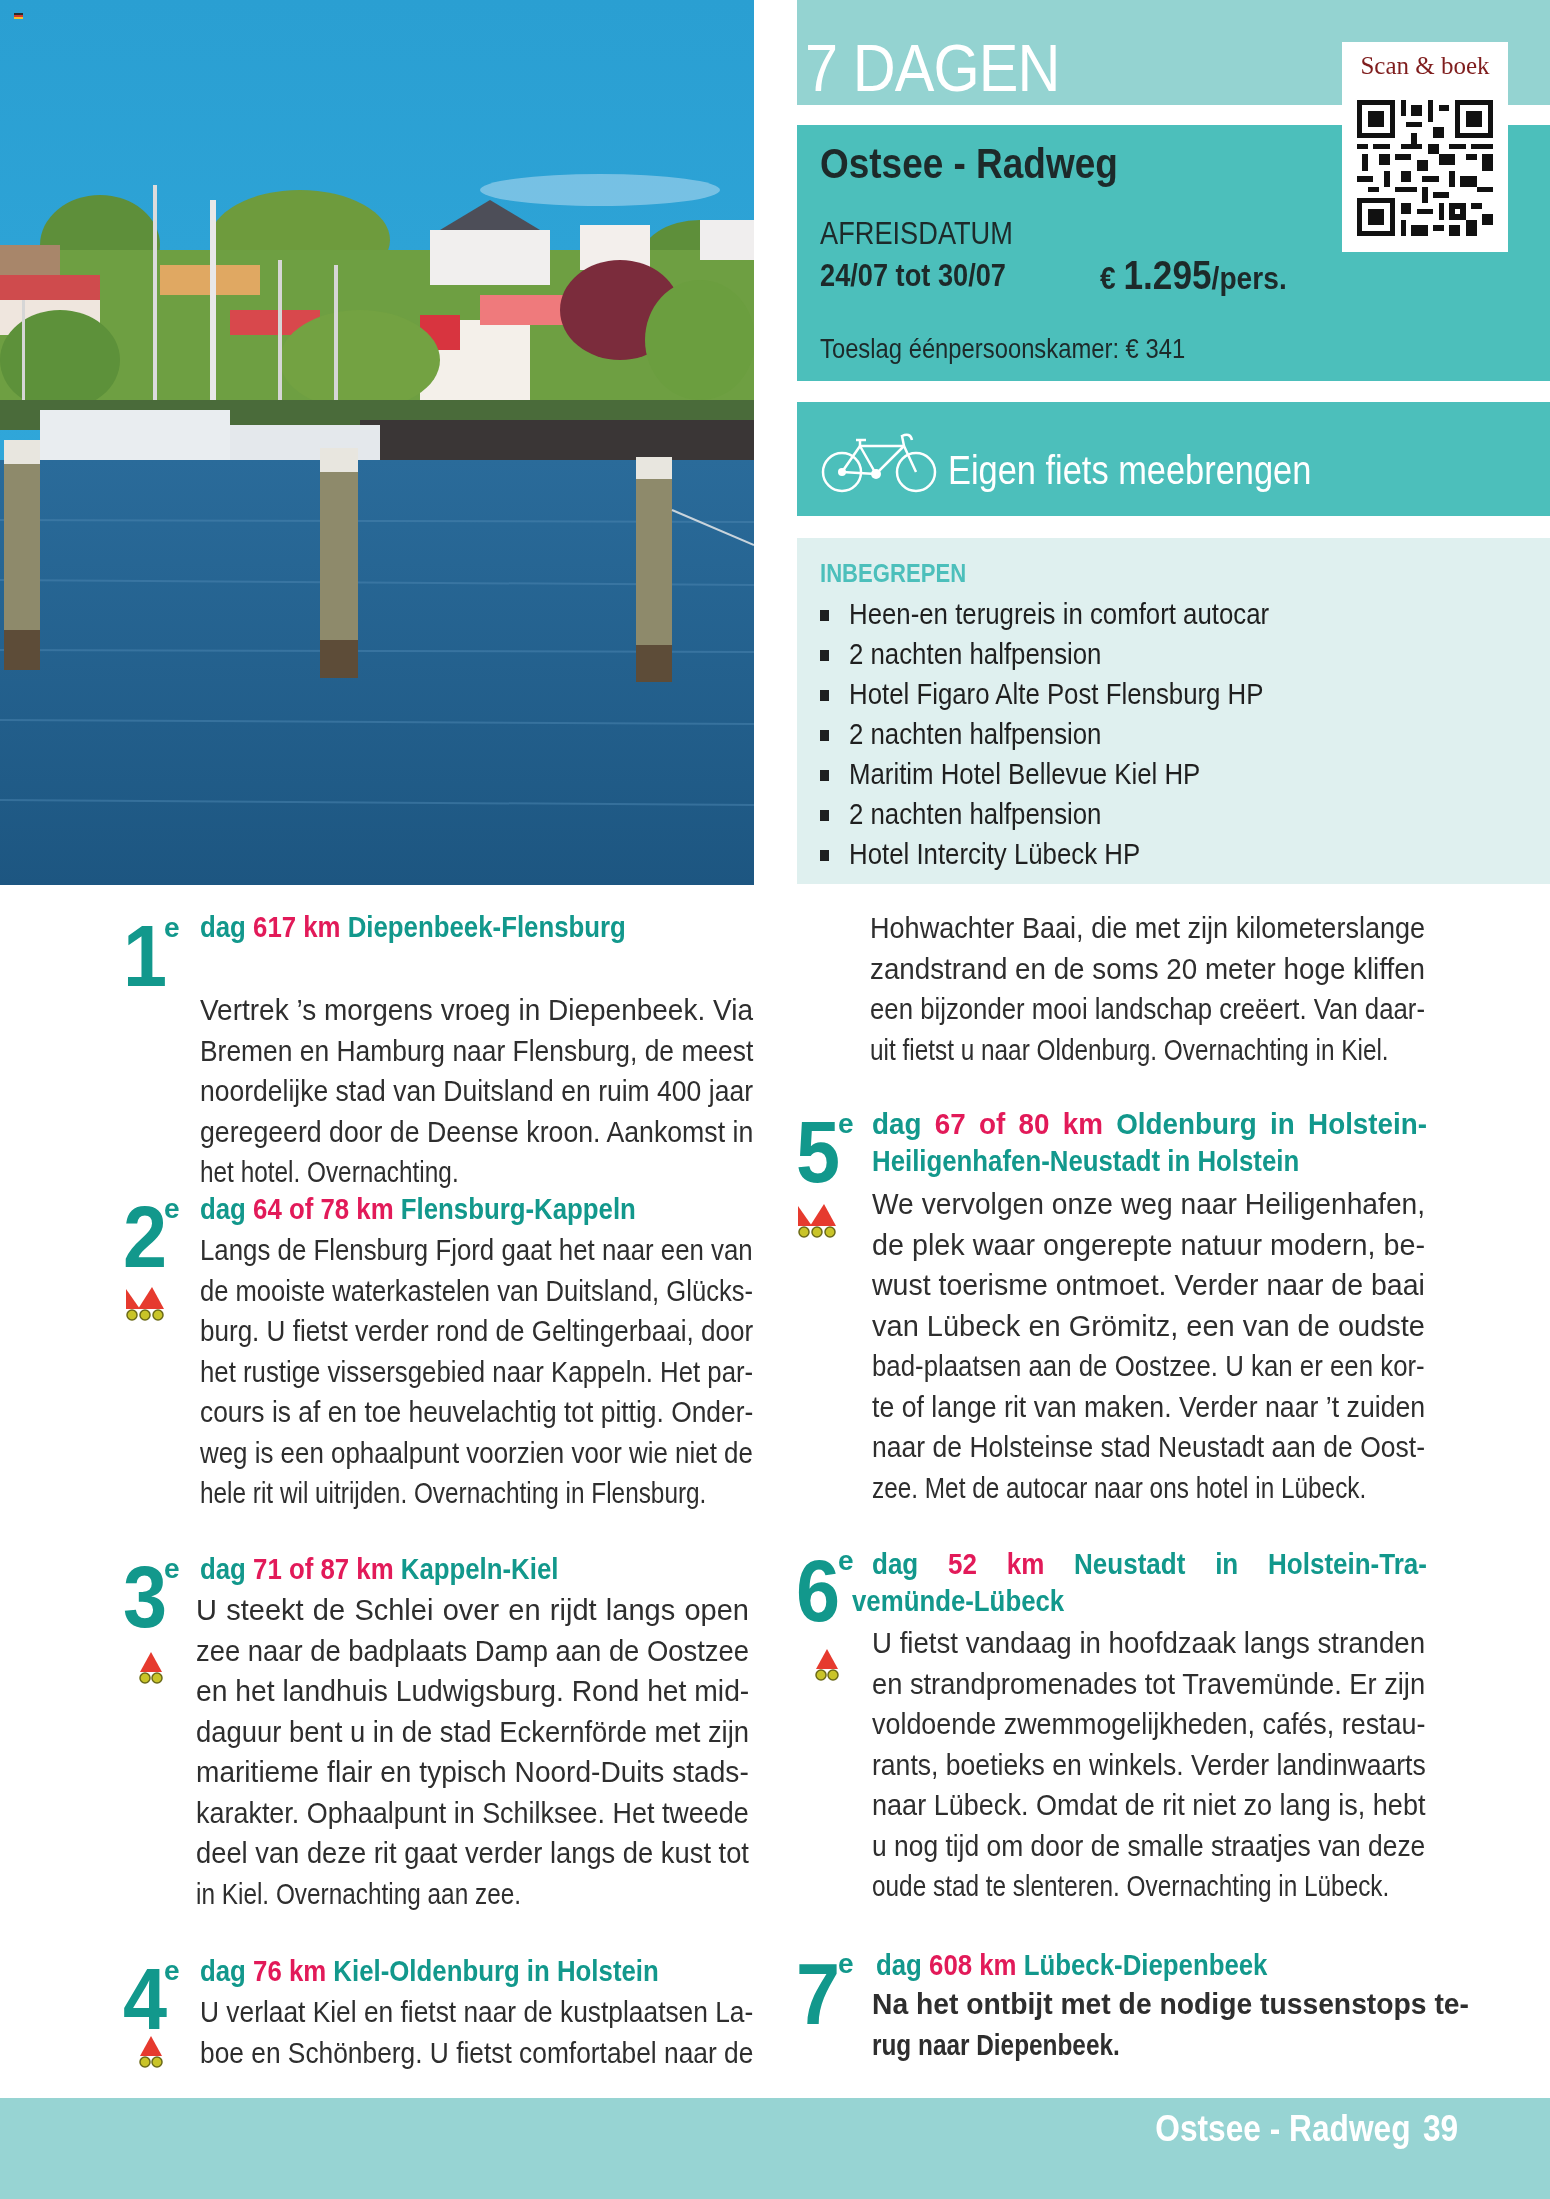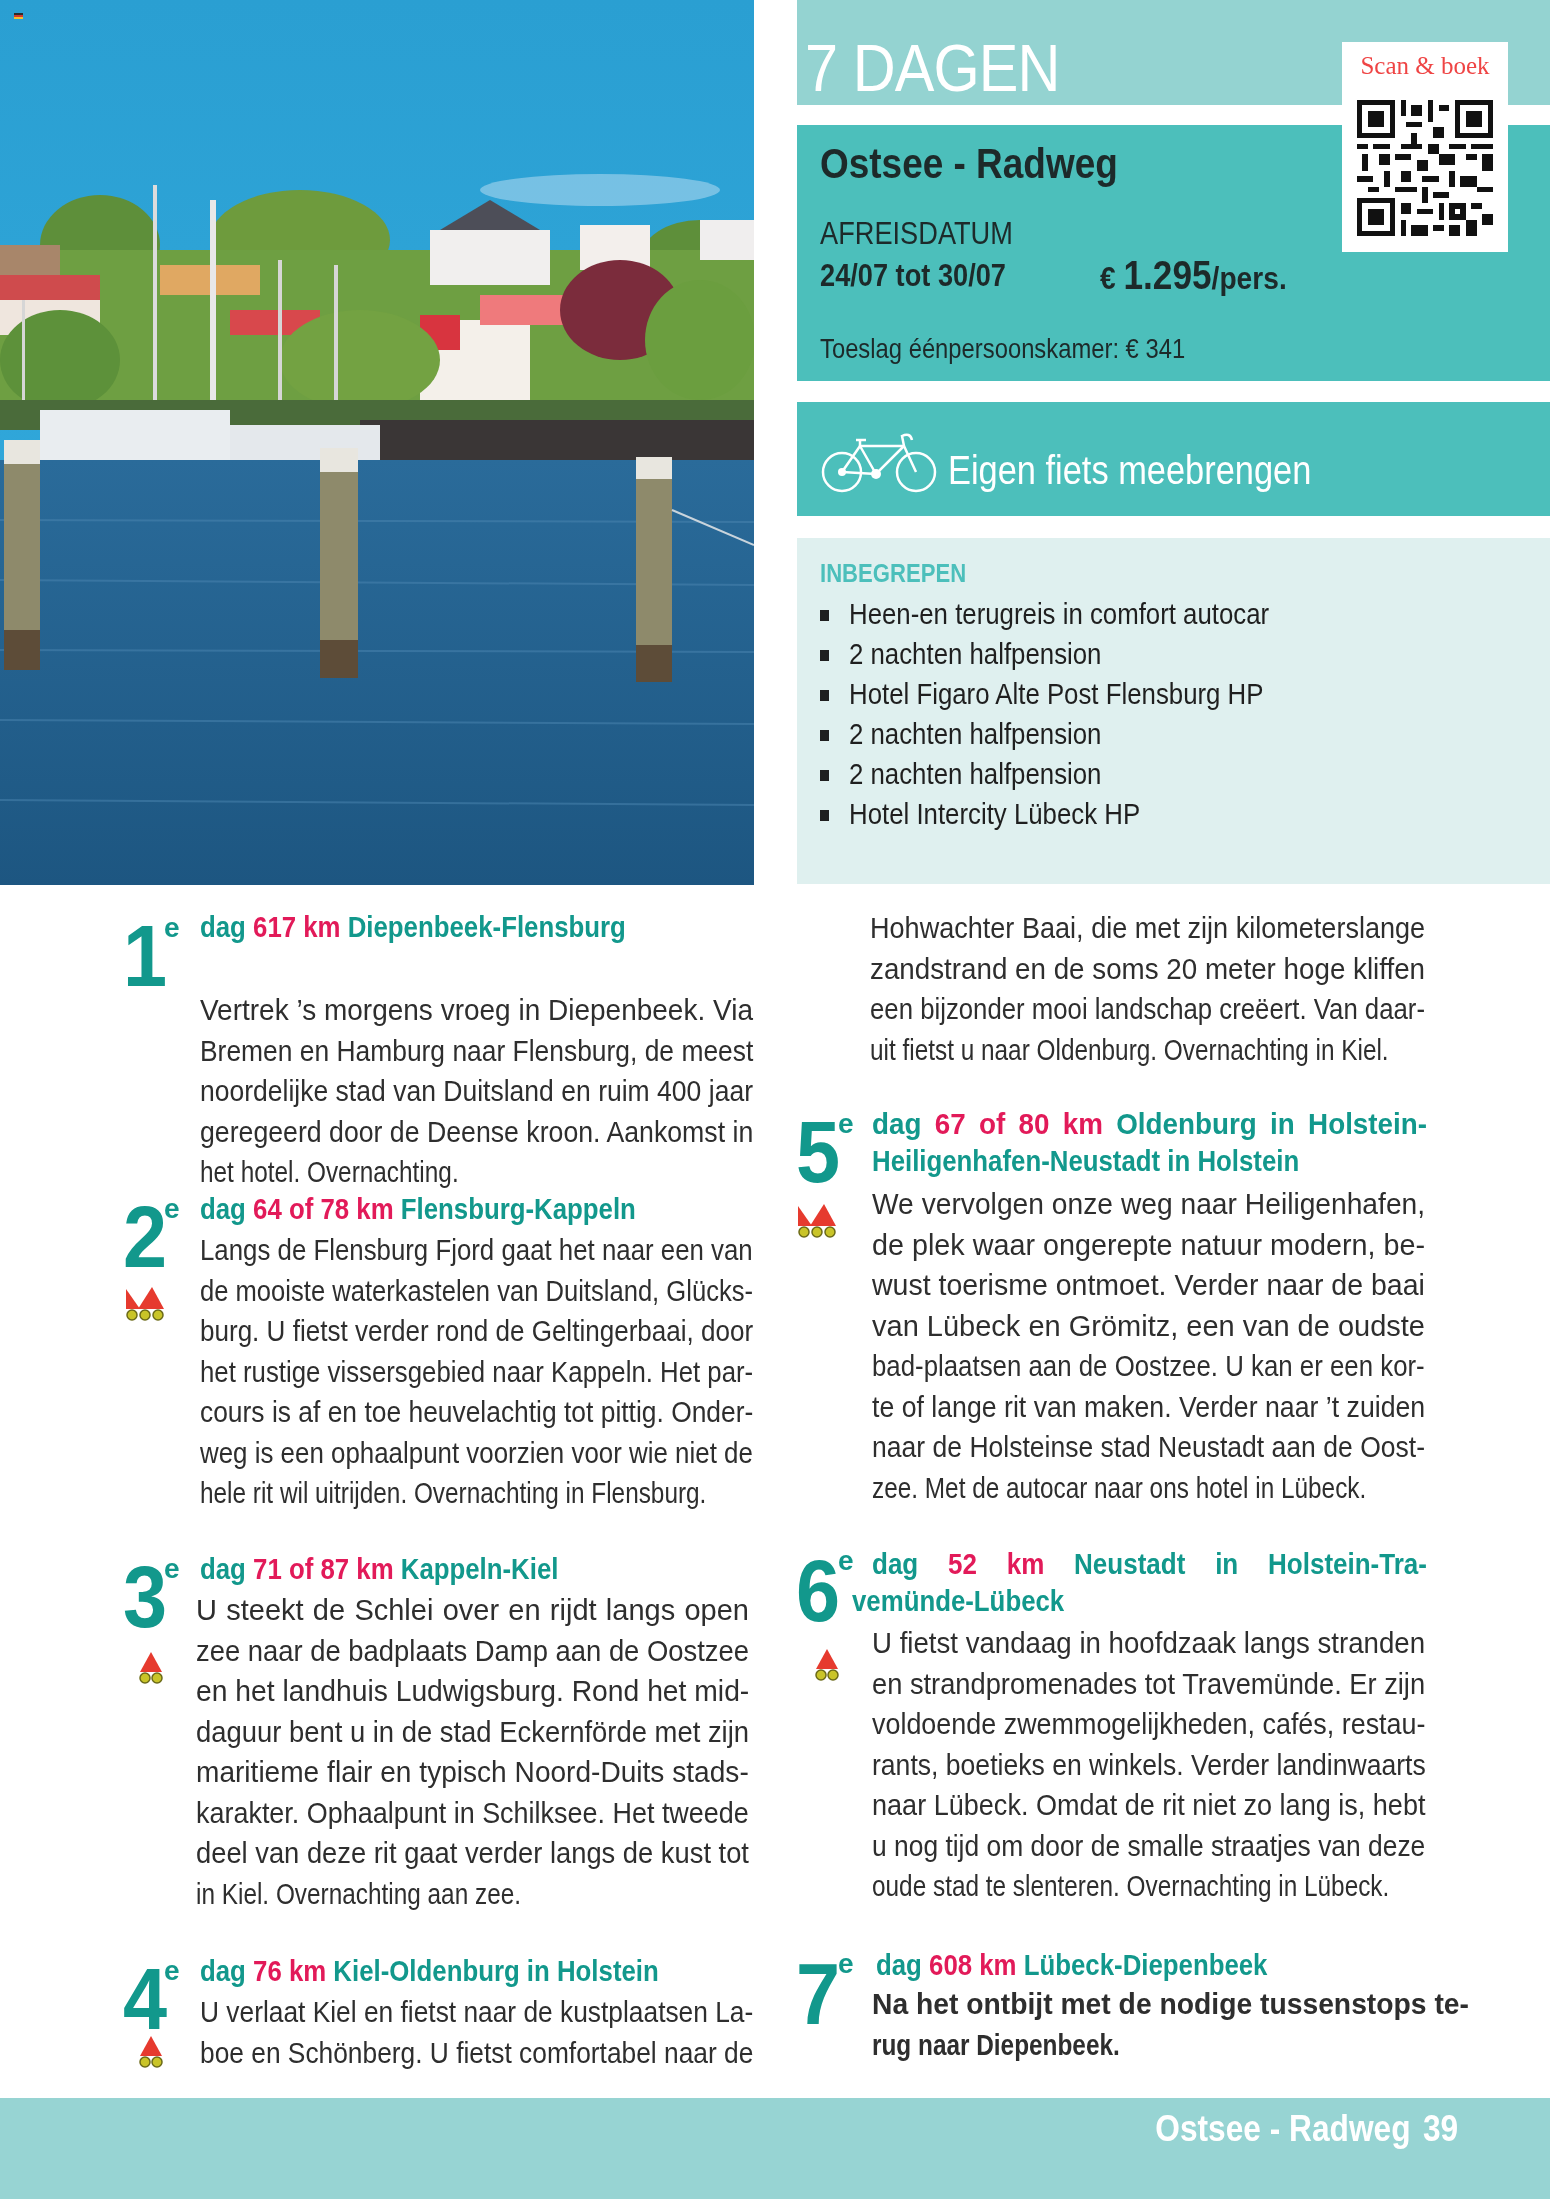--- a/index.html
+++ b/index.html
@@ -20,21 +20,21 @@
   .trip-name { position: absolute; left: 820px; top: 140px; font-size: 42px; font-weight: bold; color: #1d2a2a; transform: scaleX(0.88); transform-origin: left; }
   .dep-label { position: absolute; left: 820px; top: 215px; font-size: 32px; color: #1d2a2a; transform: scaleX(0.85); transform-origin: left; }
   .dep-dates { position: absolute; left: 820px; top: 257px; font-size: 32px; font-weight: bold; color: #1d2a2a; transform: scaleX(0.85); transform-origin: left; }
   .price { position: absolute; left: 1100px; top: 253px; color: #1d2a2a; transform: scaleX(0.88); transform-origin: left; white-space: nowrap; }
   .price .cur { font-size: 32px; font-weight: bold; }
   .price .amt { font-size: 40px; font-weight: bold; }
   .price .per { font-size: 32px; font-weight: bold; }
   .supplement { position: absolute; left: 820px; top: 333px; font-size: 28px; color: #1d2a2a; transform: scaleX(0.85); transform-origin: left; white-space: nowrap; }
 
   .qr-card { position: absolute; left: 1342px; top: 42px; width: 166px; height: 210px; background: #ffffff; }
-  .qr-label { position: absolute; left: 0; top: 10px; width: 100%; text-align: center; font-family: "Liberation Serif", "DejaVu Serif", serif; font-size: 25px; color: #ef4444; }
+  .qr-label { position: absolute; left: 0; top: 10px; width: 100%; text-align: center; font-family: "Liberation Serif", "DejaVu Serif", serif; font-size: 25px; color: #7f1d1d; }
   .qr-code { position: absolute; left: 15px; top: 58px; width: 136px; height: 136px; }
 
   .bike-band { position: absolute; left: 797px; top: 402px; width: 753px; height: 114px; background: #4cbfbb; }
   .bike-icon { position: absolute; left: 820px; top: 430px; width: 118px; height: 64px; }
   .bike-label { position: absolute; left: 948px; top: 448px; font-size: 40px; color: #ffffff; transform: scaleX(0.86); transform-origin: left; white-space: nowrap; }
 
   .included { position: absolute; left: 797px; top: 538px; width: 753px; height: 346px; background: #dff0ef; }
   .included-title { position: absolute; left: 820px; top: 558px; font-size: 26px; font-weight: bold; color: #4cbfbb; transform: scaleX(0.85); transform-origin: left; }
   .included-list { position: absolute; left: 820px; top: 594px; list-style: none; }
   .included-list li { height: 40px; font-size: 30px; line-height: 40px; color: #1f1f1f; white-space: nowrap; display: flex; align-items: center; }
@@ -237,20 +237,24 @@
   <li>
       <span class="bullet"></span>
       <span class="txt">Hotel Figaro Alte Post Flensburg HP</span>
     </li>
   <li>
       <span class="bullet"></span>
       <span class="txt">2 nachten halfpension</span>
     </li>
   <li>
       <span class="bullet"></span>
+      <span class="txt">Maritim Hotel Bellevue Kiel HP</span>
+    </li>
+  <li>
+      <span class="bullet"></span>
       <span class="txt">2 nachten halfpension</span>
     </li>
   <li>
       <span class="bullet"></span>
       <span class="txt">Hotel Intercity Lübeck HP</span>
     </li>
 </ul>
 
 <div>
   <div class="day-num" style="left:123px;top:912px;">1</div>

